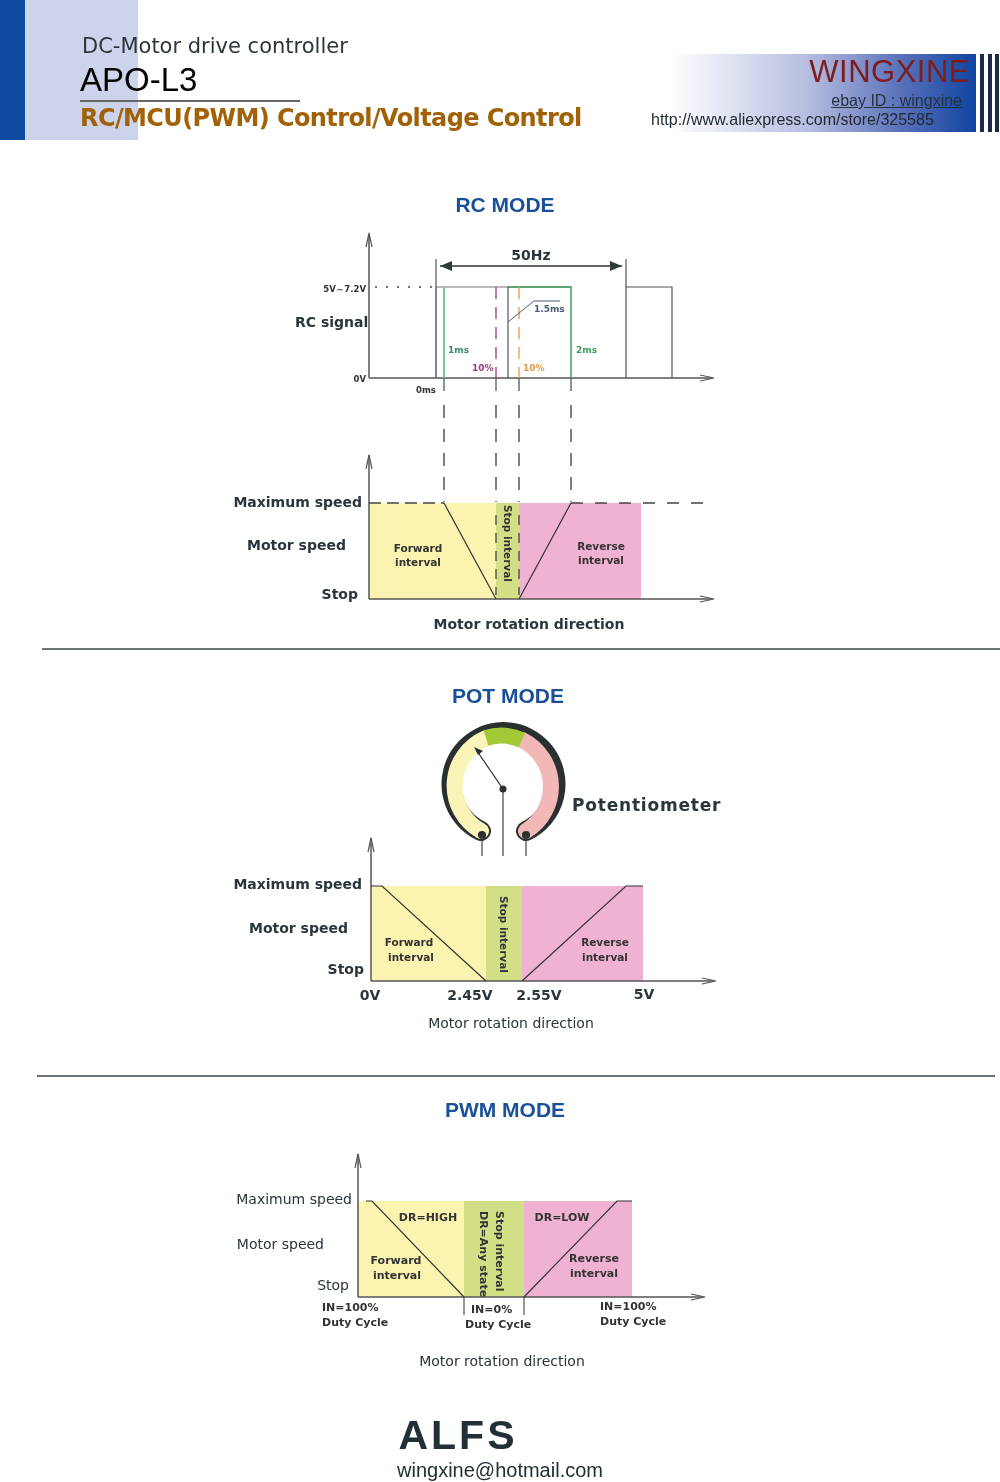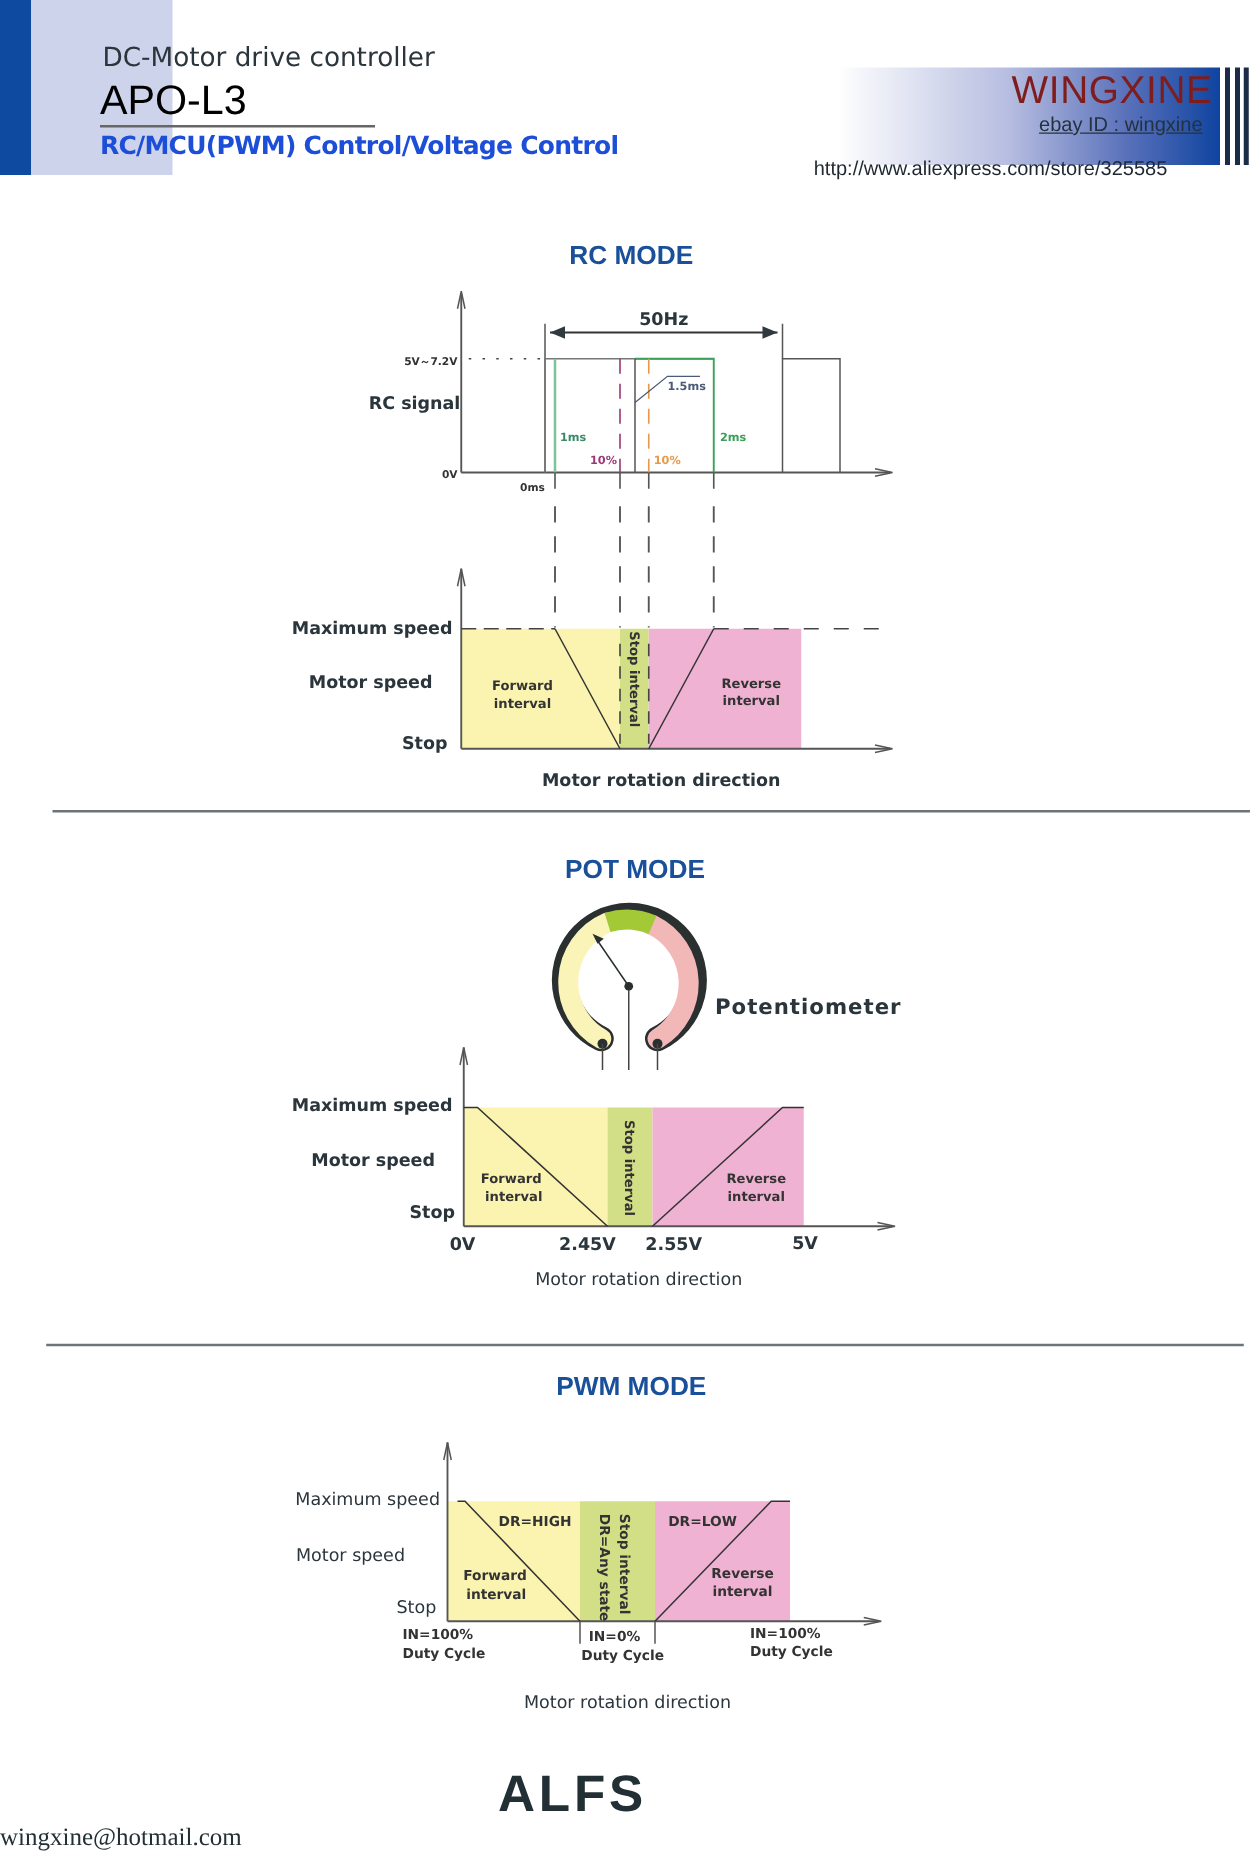--- a/index.html
+++ b/index.html
@@ -3,31 +3,31 @@
 <meta charset="utf-8">
 <style>
   html,body{margin:0;padding:0;background:#fff;}
   body{width:1000px;height:1482px;position:relative;overflow:hidden;font-family:"DejaVu Sans",sans-serif;color:#243038;}
   .abs{position:absolute;}
   #hdr-bar1{left:0;top:0;width:25px;height:140px;background:#0d4aa0;}
   #hdr-bar2{left:25px;top:0;width:113px;height:140px;background:#ccd3ea;}
   #hdr-sub{left:82px;top:34px;font-size:21px;font-weight:normal;color:#2a353c;white-space:nowrap;}
   #hdr-model{left:80px;top:61px;font-family:"Liberation Sans",sans-serif;font-size:33px;color:#000000;}
   #hdr-line{left:80px;top:100px;width:220px;height:2px;background:#666;}
-  #hdr-desc{left:80px;top:104px;font-size:20px;font-weight:bold;color:#1d4ed8;white-space:nowrap;letter-spacing:-0.6px;}
+  #hdr-desc{left:80px;top:104px;font-size:24px;font-weight:bold;color:#a16207;white-space:nowrap;letter-spacing:-0.6px;}
   #brand-box{left:670px;top:54px;width:306px;height:78px;background:linear-gradient(90deg,#ffffff 0%,#b6bde0 45%,#5b72bb 75%,#0f44a0 100%);}
   #brand-bars{left:978px;top:54px;width:22px;height:78px;}
   #brand-bars span{position:absolute;top:0;width:4px;height:78px;background:#1c2b48;}
   #brand-name{right:30px;top:54px;font-family:"Liberation Sans",sans-serif;font-size:31px;color:#7f1d1d;letter-spacing:0.5px;}
   #brand-ebay{right:38px;top:92px;font-family:"Liberation Sans",sans-serif;font-size:16px;color:#243240;text-decoration:underline;}
-  #brand-url{left:651px;top:111px;font-family:"Liberation Sans",sans-serif;font-size:16px;color:#1f2830;white-space:nowrap;width:322px;overflow:hidden;margin-top:16px;}
+  #brand-url{left:651px;top:111px;font-family:"Liberation Sans",sans-serif;font-size:16px;color:#1f2830;white-space:nowrap;width:322px;overflow:hidden;}
   .mode-title{font-family:"Liberation Sans",sans-serif;font-weight:bold;font-size:21px;color:#1a4f9a;}
   .divider{height:2px;background:#6d7478;}
   #footer-brand{left:0;width:916px;top:1412px;text-align:center;font-family:"Liberation Sans",sans-serif;font-weight:bold;font-size:41px;letter-spacing:3px;color:#223036;}
-  #footer-email{left:0;width:1000px;top:1459px;text-align:left;font-family:Liberation Serif, serif;font-size:20px;color:#223036;}
+  #footer-email{left:0;width:1000px;top:1459px;text-align:center;font-family:Liberation Sans, sans-serif;font-size:20px;color:#223036;}
   svg text{font-family:"DejaVu Sans",sans-serif;}
 </style>
 </head>
 <body>
 
 <div class="abs" id="hdr-bar1"></div>
 <div class="abs" id="hdr-bar2"></div>
 <div class="abs" id="hdr-sub">DC-Motor drive controller</div>
 <div class="abs" id="hdr-model">APO-L3</div>
 <div class="abs" id="hdr-line"></div>

